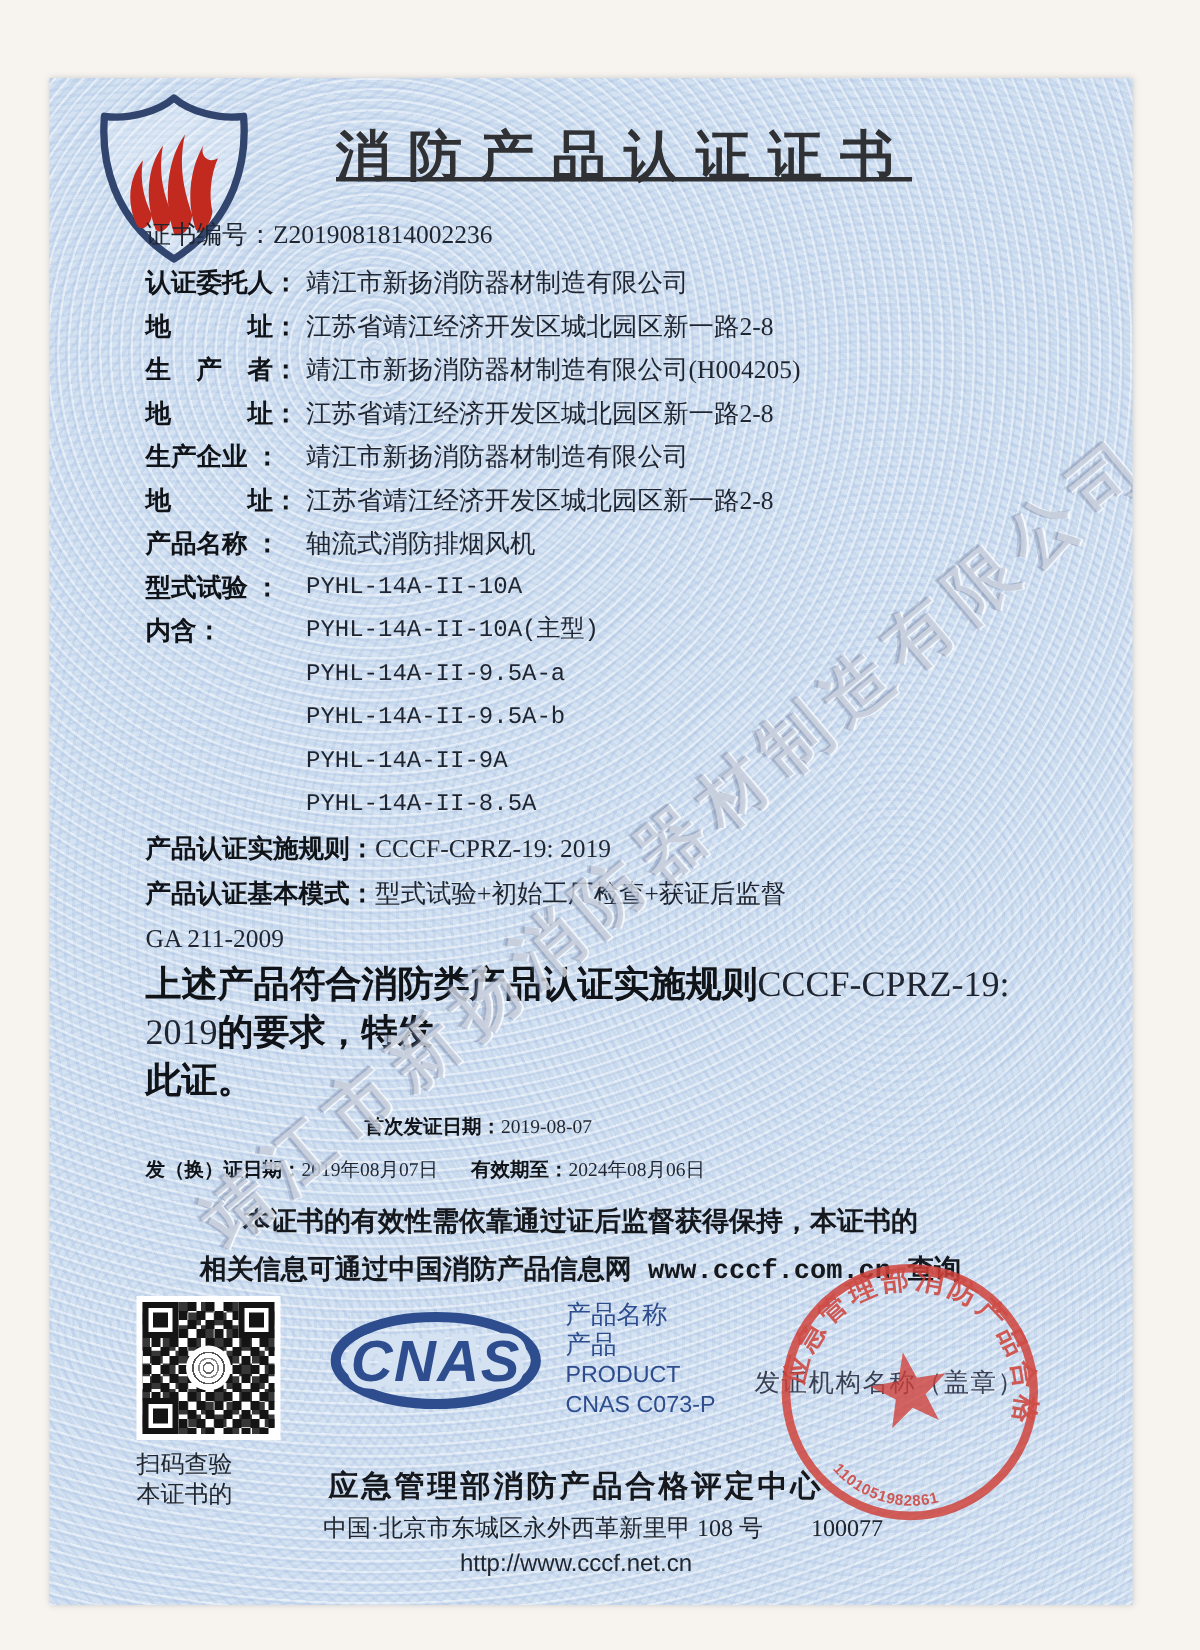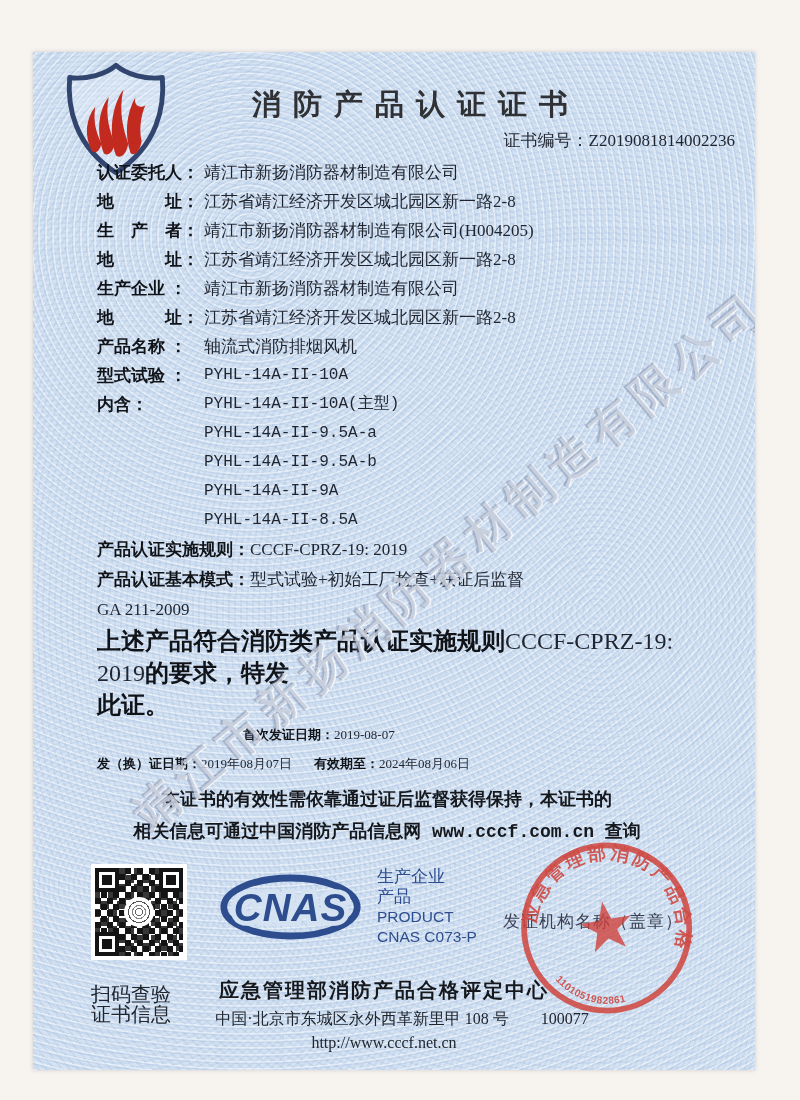--- a/index.html
+++ b/index.html
@@ -18,30 +18,30 @@
       repeating-radial-gradient(circle at 78% 55%, rgba(120,155,205,0.12) 0 2px, transparent 2px 6px),
       repeating-radial-gradient(circle at 12% 82%, rgba(120,155,205,0.10) 0 2px, transparent 2px 5px);
     box-shadow:0 0 4px rgba(120,120,130,0.35);
     padding:30px 20px 0 64px;
     overflow:hidden;
   }
   .content{position:relative;z-index:2;}
   
   .emblem{position:absolute;left:22px;top:6px;z-index:2;}
   .title{
-    text-align:center;font-size:29px;font-weight:700;letter-spacing:12px;
-    color:#2f3134;line-height:44px;
+    text-align:center;font-size:36px;font-weight:700;letter-spacing:12px;
+    color:#2f3134;line-height:44px;text-decoration:underline;
   }
   .subtitle{
     text-align:center;font-size:16.5px;font-weight:500;color:#2e3033;
     letter-spacing:0.5px;line-height:24px;margin-top:10px;
   }
   .certno{
-    text-align:right;font-family:"Liberation Serif",serif;font-size:17px;
-    color:#1f2530;line-height:26px;margin-top:2px;
+    font-family:"Liberation Serif",serif;font-size:17px;
+    color:#1f2530;line-height:26px;margin-top:18px;
   }
   
   .fields{margin-top:4px;}
   .frow{display:flex;line-height:29px;font-size:17px;}
   .flabel{
     width:107px;flex:0 0 107px;font-weight:700;color:#101318;white-space:pre;
   }
   .fvalue{
     font-family:"Liberation Serif",serif;color:#1f2530;white-space:pre;
   }
@@ -84,41 +84,41 @@
   }
   .qr-marker{position:absolute;width:16px;height:16px;border:4px solid #141414;background:#fff;}
   .qr-marker::after{content:"";position:absolute;inset:3px;background:#141414;}
   .qr-marker.tl{left:4px;top:4px;}
   .qr-marker.tr{right:4px;top:4px;}
   .qr-marker.bl{left:4px;bottom:4px;}
   .qr-center{
     position:absolute;left:50%;top:50%;width:30px;height:30px;margin:-15px 0 0 -15px;border-radius:50%;
     background:radial-gradient(circle,#fff 0 3px,#666 3px 4px,#fff 4px 6px,#888 6px 7px,#fff 7px 10px,#555 10px 11px,#fff 11px 15px);
   }
-  .qr-caption{margin-top:24px;font-family:Liberation Serif, serif;font-size:20px;line-height:20px;color:#20262f;}
+  .qr-caption{margin-top:7px;font-family:Liberation Serif, serif;font-size:16px;line-height:20px;color:#20262f;}
   .cnas-block{position:absolute;left:185px;top:815px;z-index:3;display:flex;align-items:flex-start;}
   .cnas-text{margin-left:14px;color:#2d4d8e;}
   .cnas-text .cn{font-family:"Liberation Serif",serif;font-size:17px;line-height:20px;}
   .cnas-text .en{font-size:15.5px;line-height:20px;font-weight:500;}
   .sign-label{
     position:absolute;left:470px;top:858px;width:240px;z-index:3;
     font-family:"Liberation Serif",serif;font-size:17px;letter-spacing:1px;color:#3a3f52;
   }
   .stamp{position:absolute;left:478px;top:780px;z-index:6;transform:rotate(-10deg);opacity:0.92;}
   .footer-org{
     position:absolute;left:0;right:20px;top:925px;z-index:3;text-align:center;
     font-size:20px;font-weight:700;letter-spacing:2px;color:#15181d;
   }
   .footer-addr{
     position:absolute;left:0;right:20px;top:957px;z-index:3;text-align:center;
     font-family:"Liberation Serif",serif;font-size:16px;color:#20262f;white-space:pre;padding-left:36px;
   }
   .footer-url{
     position:absolute;left:0;right:20px;top:982px;z-index:3;text-align:center;
-    font-family:Liberation Serif, serif;font-size:16px;color:#20262f;
+    font-family:Liberation Sans, sans-serif;font-size:16px;color:#20262f;
   }
 </style>
 </head>
 <body>
 
 <div class="paper">
 
   <div class="watermark">靖江市新扬消防器材制造有限公司</div>
 
   <div class="emblem">
@@ -231,31 +231,31 @@
   <div class="qr-block">
     <div class="qr">
       <div class="qr-cells"></div>
       <div class="qr-marker tl"></div>
       <div class="qr-marker tr"></div>
       <div class="qr-marker bl"></div>
       <div class="qr-center"></div>
     </div>
     <div class="qr-caption">
       <span>扫码查验</span><br>
-      <span>证书信息</span>
+      <span>本证书的</span>
     </div>
   </div>
 
   <div class="cnas-block">
     <svg width="145" height="80" viewBox="0 0 150 82">
       <ellipse cx="75" cy="41" rx="69" ry="30" fill="none" stroke="#2d4d8e" stroke-width="7"></ellipse>
       <text x="75" y="55" font-size="40" font-weight="bold" font-style="italic" text-anchor="middle" fill="#2d4d8e" stroke="#d4e2f2" stroke-width="10" paint-order="stroke" font-family="Liberation Sans, sans-serif" letter-spacing="1">CNAS</text>
     </svg>
     <div class="cnas-text">
-      <div class="cn">生产企业</div>
+      <div class="cn">产品名称</div>
       <div class="cn">产品</div>
       <div class="en">PRODUCT</div>
       <div class="en">CNAS C073-P</div>
     </div>
   </div>
 
   <div class="sign-label">发证机构名称（盖章）</div>
 
   <div class="stamp">
     <svg width="192" height="192" viewBox="0 0 200 200">

